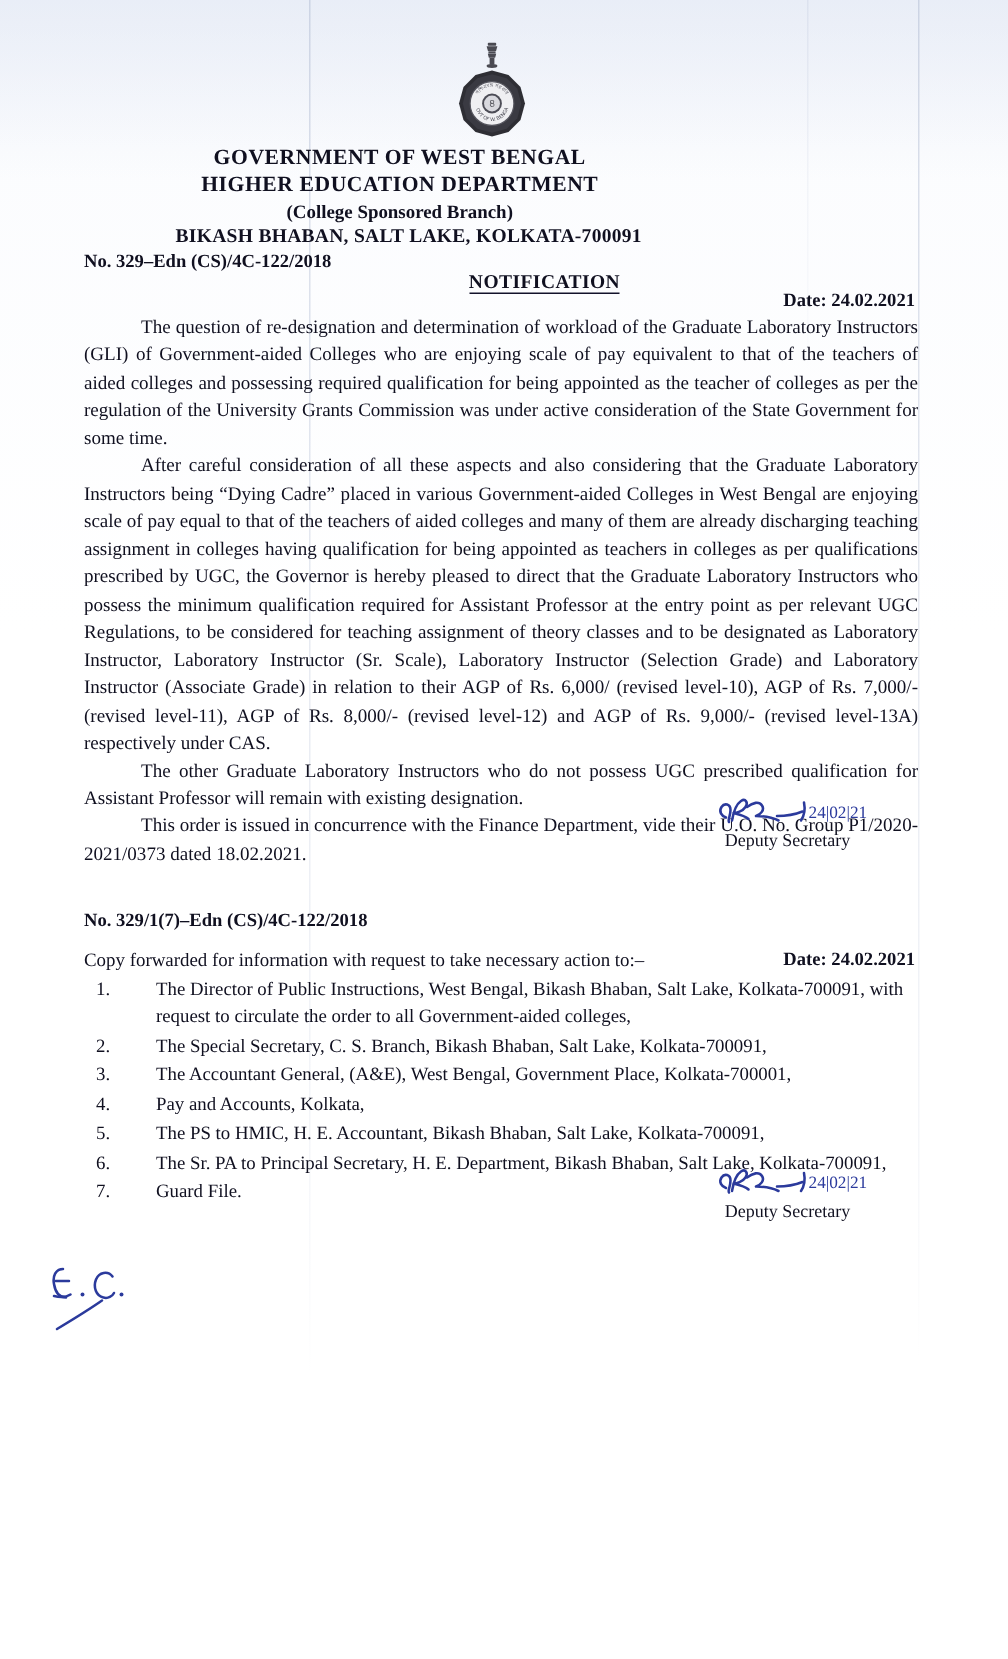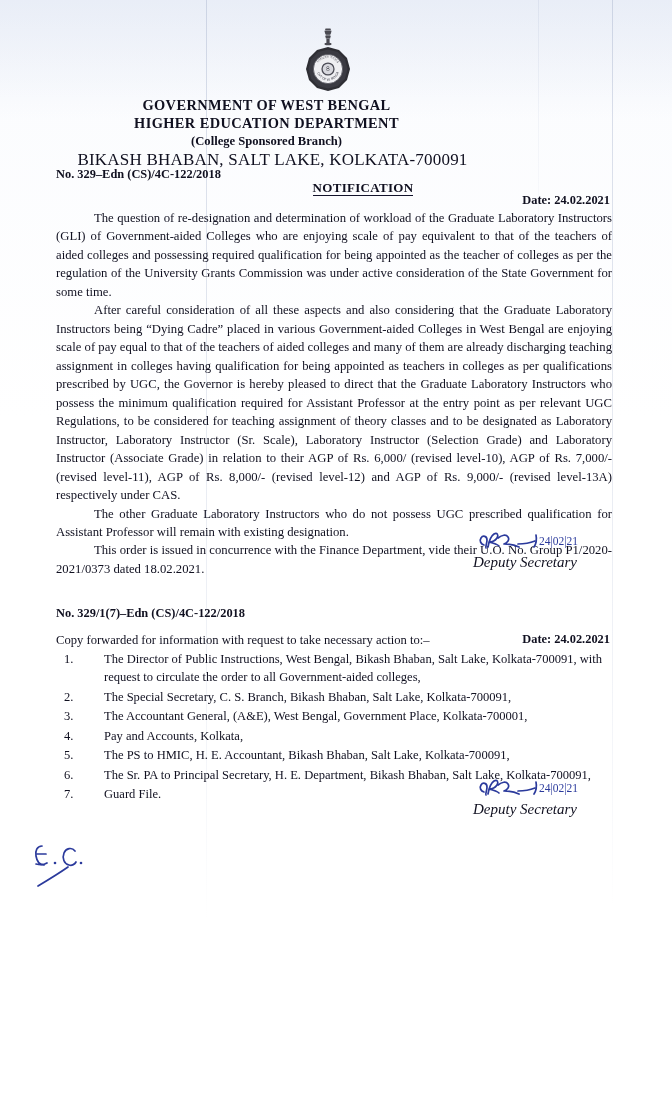--- a/index.html
+++ b/index.html
@@ -73,22 +73,22 @@
   .masthead .l2 {
     font-weight: bold;
     font-size: 14.4px;
     letter-spacing: 0.4px;
   }
   .masthead .l3 {
     font-weight: bold;
     font-size: 12.6px;
   }
   .masthead .l4 {
-    font-weight: normal;
-    font-size: 17px;
+    font-weight: bold;
+    font-size: 13px;
     letter-spacing: 0.2px;
     margin-left: 12px;
   }
 
   
   .memo-row {
     position: absolute;
     width: 672px;
   }
   .memo-no {
@@ -143,23 +143,22 @@
     text-align: center;
     width: 190px;
   }
   .sig-ink {
     color: #6d28d9;
     height: 26px;
     position: relative;
   }
   .sig-ink svg { display: block; margin: 0 auto; }
   .sig-label {
-    font-size: 15px;
+    font-size: 12px;
     line-height: 1.1;
-    font-style: italic;
   }
 
   
   .fwd-intro {
     position: absolute;
     left: 56px;
     font-size: 12.6px;
   }
   .fwd-list {
     position: absolute;

